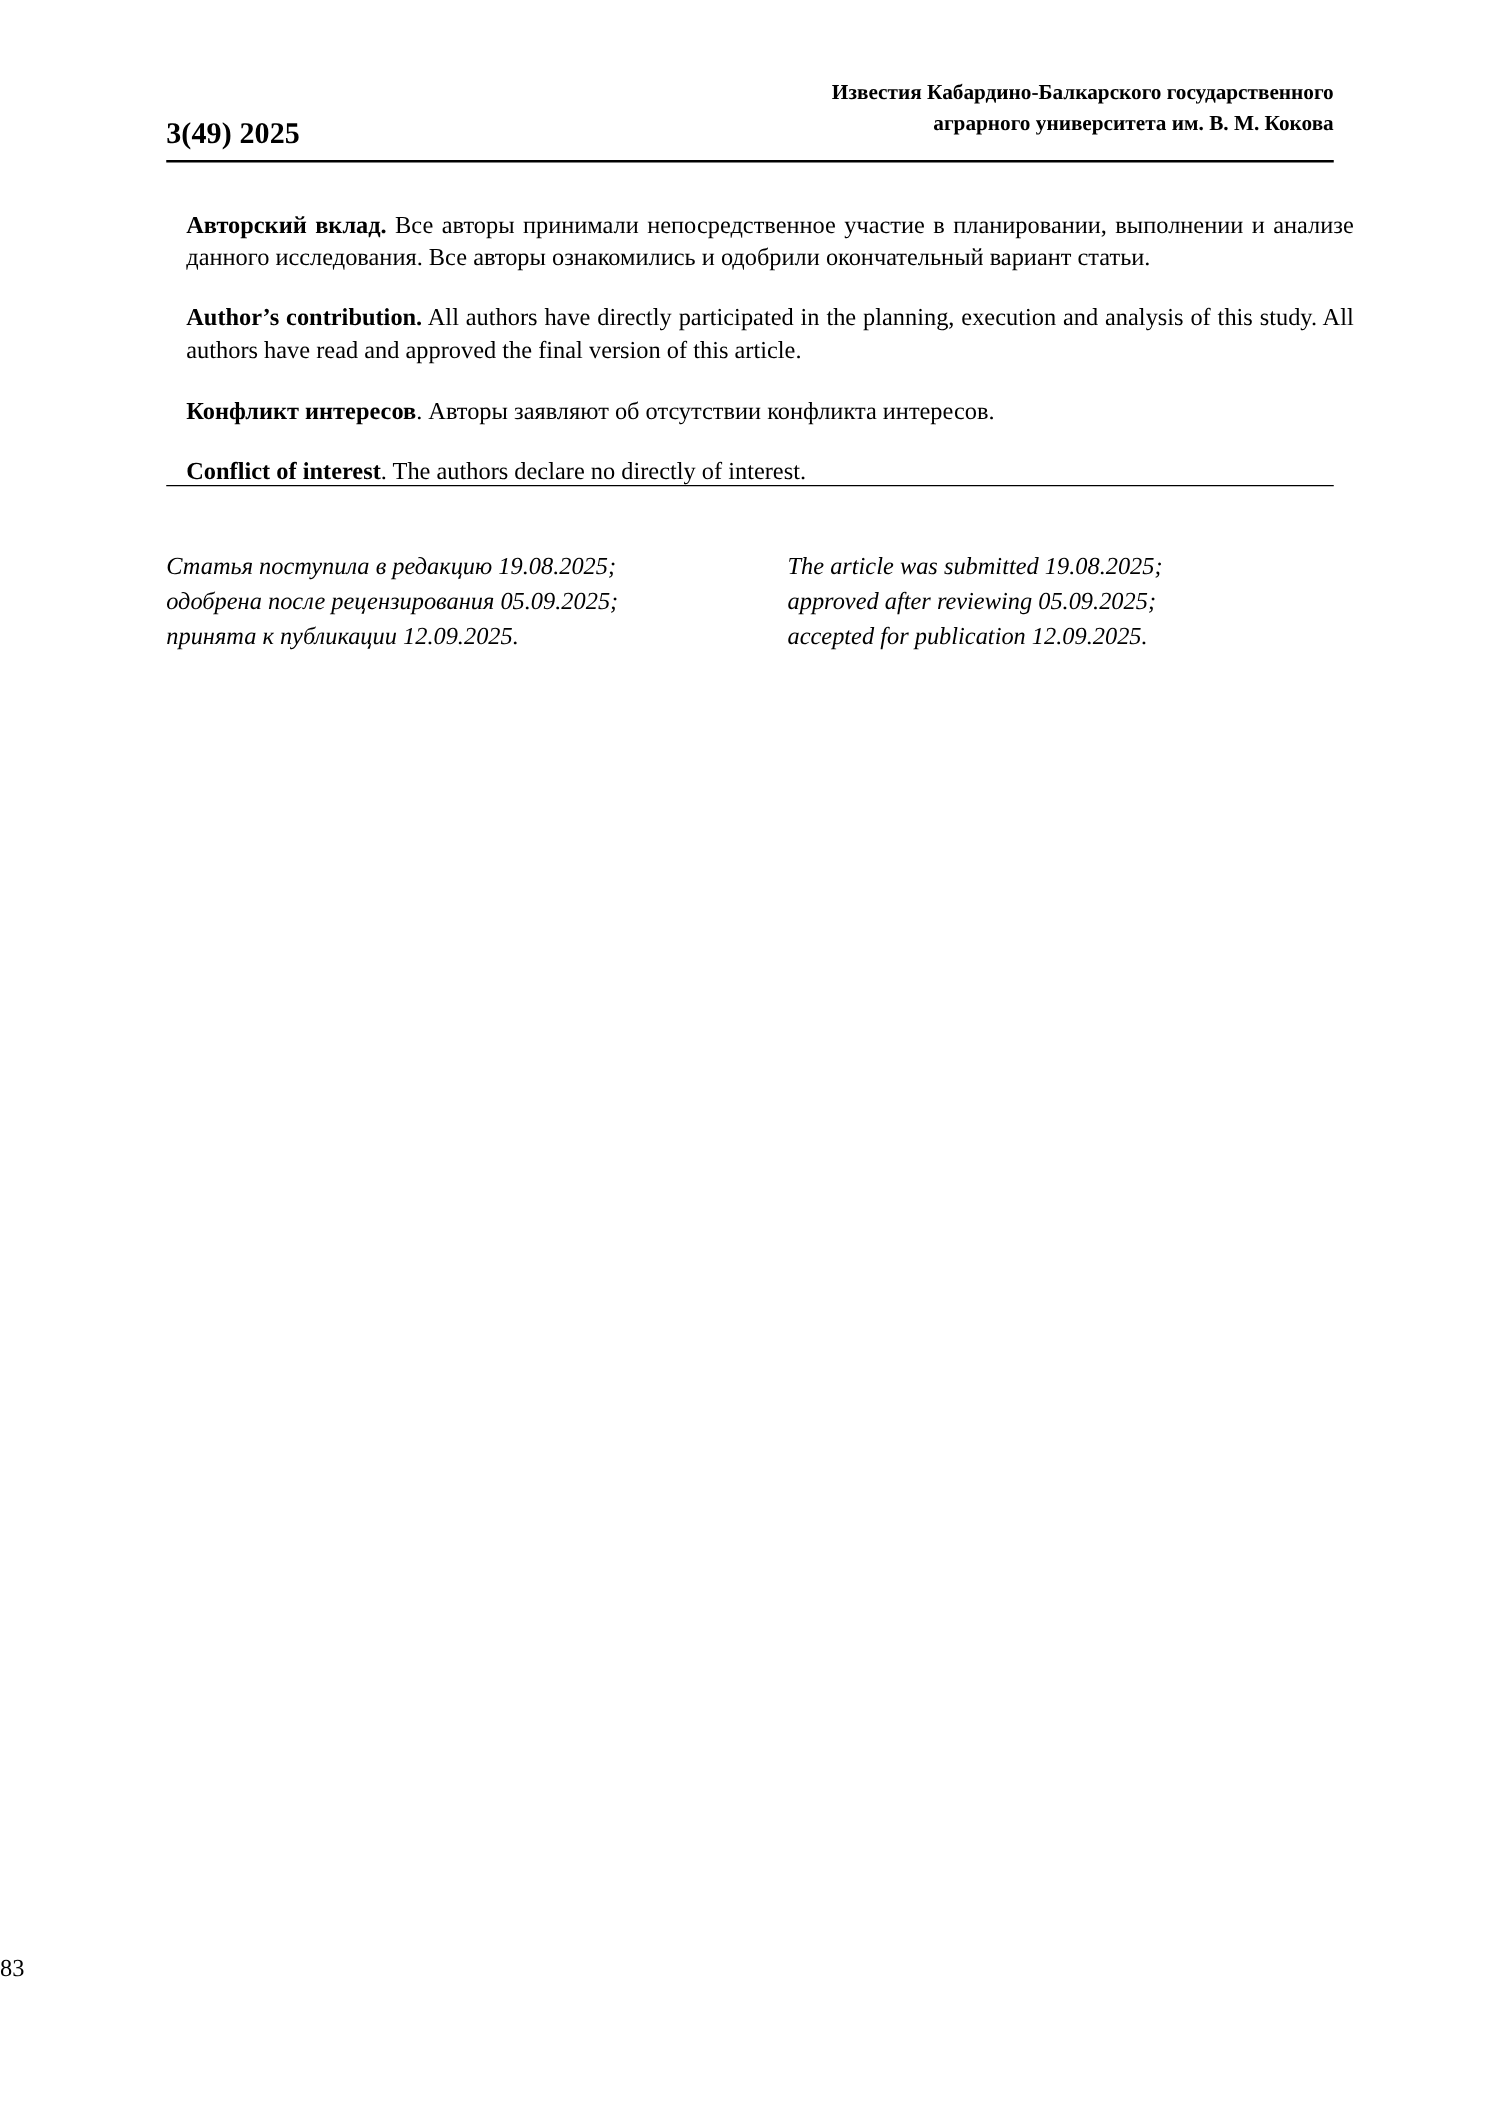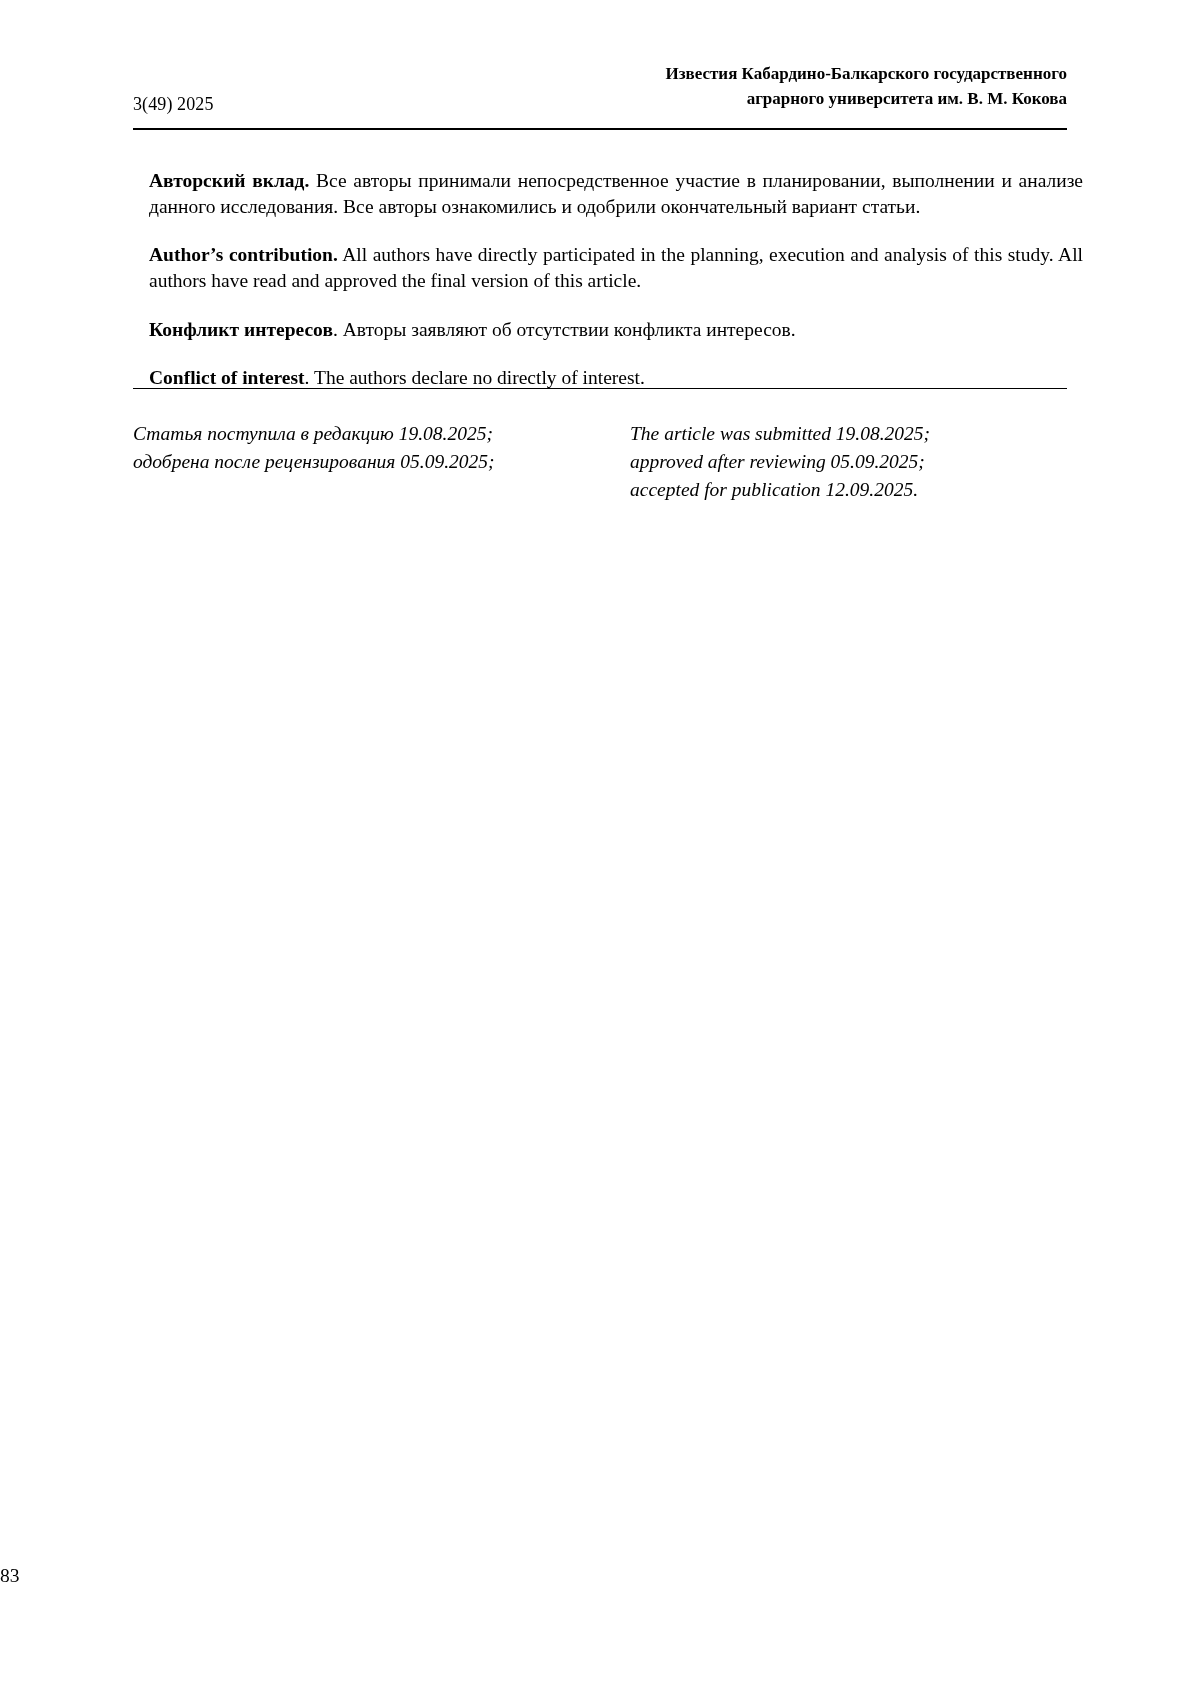--- a/index.html
+++ b/index.html
@@ -32,22 +32,22 @@
   .header {
     position: relative;
     padding-top: 62px;
     height: 76px;
     box-sizing: border-box;
   }
   .header-issue {
     position: absolute;
     left: 0;
     top: 94px;
-    font-size: 18px;
-    font-weight: normal;
+    font-size: 24px;
+    font-weight: bold;
     letter-spacing: 0.1px;
   }
   .header-journal {
     position: absolute;
     right: 0;
     top: 62px;
     width: 620px;
     text-align: right;
     font-size: 17px;
     font-weight: bold;
@@ -98,20 +98,21 @@
     top: 420px;
     width: 934px;
     display: flex;
     gap: 0;
   }
   .dates-col {
     width: 50%;
     font-style: italic;
     font-size: 19.5px;
     line-height: 1.44;
+    margin-top: 20px;
   }
   .dates-col.right { padding-left: 30px; box-sizing: border-box; }
   .dates-col div { white-space: nowrap; }
 
   
   .footer {
     position: absolute;
     left: 0;
     top: 1565px;
     width: 1200px;
@@ -153,20 +154,21 @@
       </p>
 
     </div>
 
     <div class="divider"></div>
 
     <div class="dates">
       <div class="dates-col left">
         <div>Статья поступила в редакцию 19.08.2025;</div>
         <div>одобрена после рецензирования 05.09.2025;</div>
+        <div>принята к публикации 12.09.2025.</div>
       </div>
       <div class="dates-col right">
         <div>The article was submitted 19.08.2025;</div>
         <div>approved after reviewing 05.09.2025;</div>
         <div>accepted for publication 12.09.2025.</div>
       </div>
     </div>
 
   </div>
 

